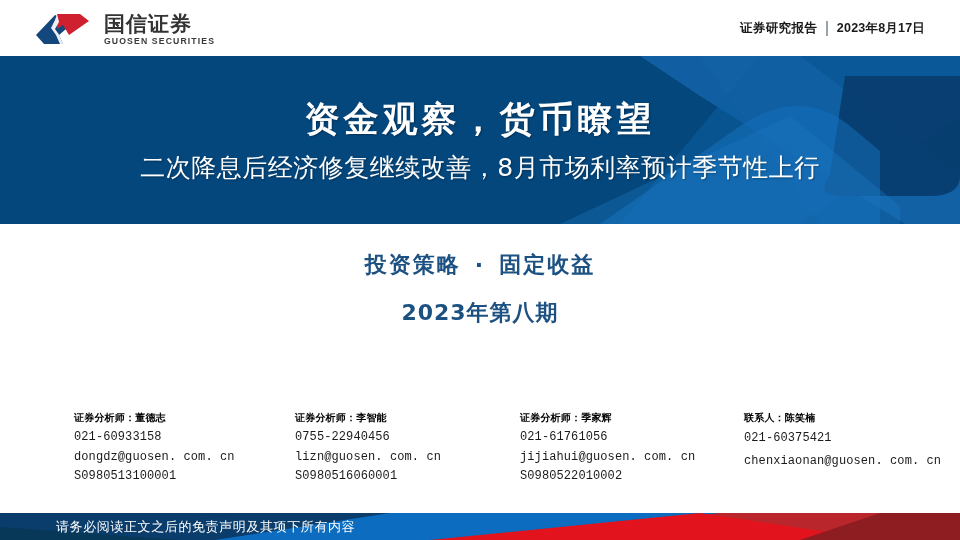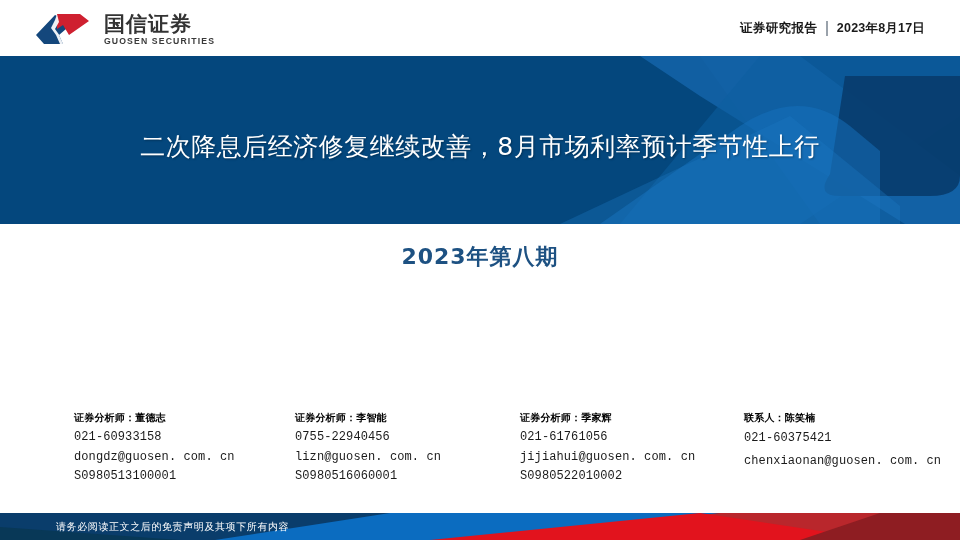--- a/index.html
+++ b/index.html
@@ -199,21 +199,21 @@
     overflow: hidden;
   }
   .footer svg { display: block; width: 960px; height: 27px; }
   .footer-text {
     position: absolute;
     left: 56px;
     top: 0;
     height: 27px;
     display: flex;
     align-items: center;
-    font-size: 10px;
+    font-size: 13px;
     color: #ffffff;
     letter-spacing: 0.6px;
     font-family: "DejaVu Sans", "Liberation Sans", sans-serif;
   }
 </style>
 </head>
 <body>
 
 <div class="header">
 
@@ -244,25 +244,29 @@
       <rect x="0" y="0" width="960" height="168" fill="#04477d"></rect>
       <path d="M700 0 L960 0 L960 168 L820 168 Z" fill="#0a5490" opacity="0.85"></path>
       <path d="M640 0 L800 0 L960 120 L960 168 L905 168 L700 40 Z" fill="#1565ab" opacity="0.8"></path>
       <path d="M760 0 L960 0 L960 60 L800 168 L620 168 Z" fill="#0d5EA0" opacity="0.55"></path>
       <path d="M845 20 L960 20 L960 120 Q 960 140 930 140 L840 140 Q 815 140 830 118 Z" fill="#083c6d" opacity="0.9"></path>
       <path d="M600 168 L740 70 Q 800 30 850 70 L880 95 L880 168 Z" fill="#1572bd" opacity="0.5"></path>
       <path d="M560 168 L790 60 L900 150 L900 168 Z" fill="#1c79c4" opacity="0.35"></path>
     </svg>
   </div>
   <div class="banner-titles">
+    <div class="banner-title">资金观察，货币瞭望</div>
     <div class="banner-subtitle">二次降息后经济修复继续改善，8月市场利率预计季节性上行</div>
   </div>
 </div>
 
 <div class="mid">
+  <div class="mid-line1">
+    <span>投资策略</span><span class="dot">·</span><span>固定收益</span>
+  </div>
   <div class="mid-line2">2023年第八期</div>
 </div>
 
 <div class="contacts">
 
   <div class="contact-col c0">
     <div class="contact-name">证券分析师：董德志</div>
     <div class="contact-line">021-60933158</div>
     <div class="contact-line">dongdz@guosen. com. cn</div>
     <div class="contact-line">S0980513100001</div>

